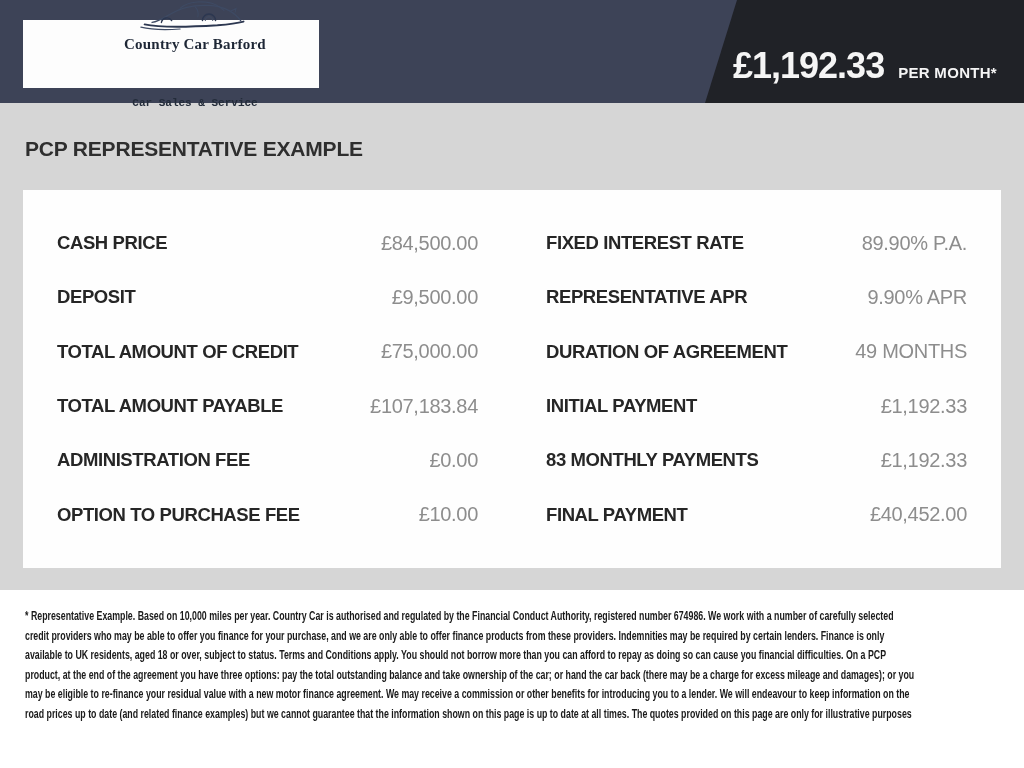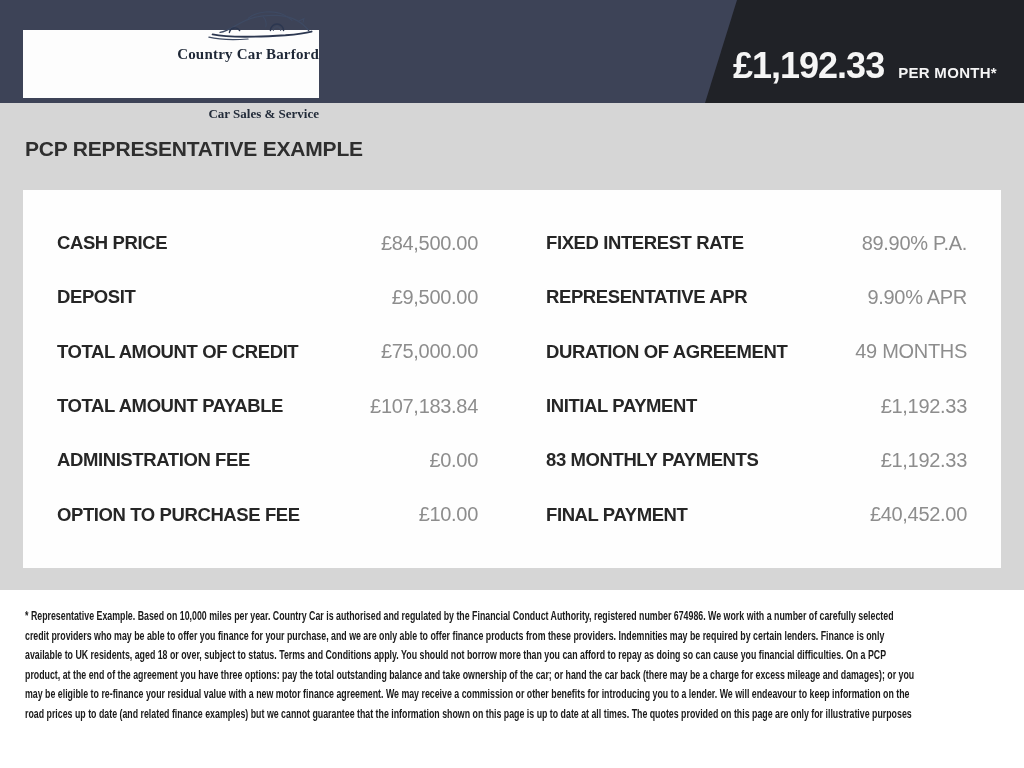--- a/index.html
+++ b/index.html
@@ -12,43 +12,43 @@
   
   .header {
     position: relative;
     width: 1024px;
     height: 103px;
     background: #3d4357;
   }
   .logo-box {
     position: absolute;
     left: 23px;
-    top: 30px;
+    top: 20px;
     width: 296px;
     height: 68px;
     background: #fdfdfd;
     display: flex;
     flex-direction: column;
-    align-items: flex-end;
+    align-items: center;
     justify-content: center;
     cursor: pointer;
     padding-left: 48px;
   }
   .logo-car { margin-bottom: 0px; }
   .logo-name {
     font-family: "Liberation Serif", serif;
     font-size: 15px;
     font-weight: 600;
     color: #1e2736;
     line-height: 16px;
     letter-spacing: 0.2px;
   }
   .logo-tagline {
-    font-family: Liberation Serif, serif;
-    font-size: 13px;
+    font-family: Liberation Mono, monospace;
+    font-size: 11px;
     font-weight: 600;
     color: #232c3a;
     line-height: 13px;
     margin-top: 45px;
   }
   .price-wedge {
     position: absolute;
     right: 0;
     top: 0;
     width: 319px;

